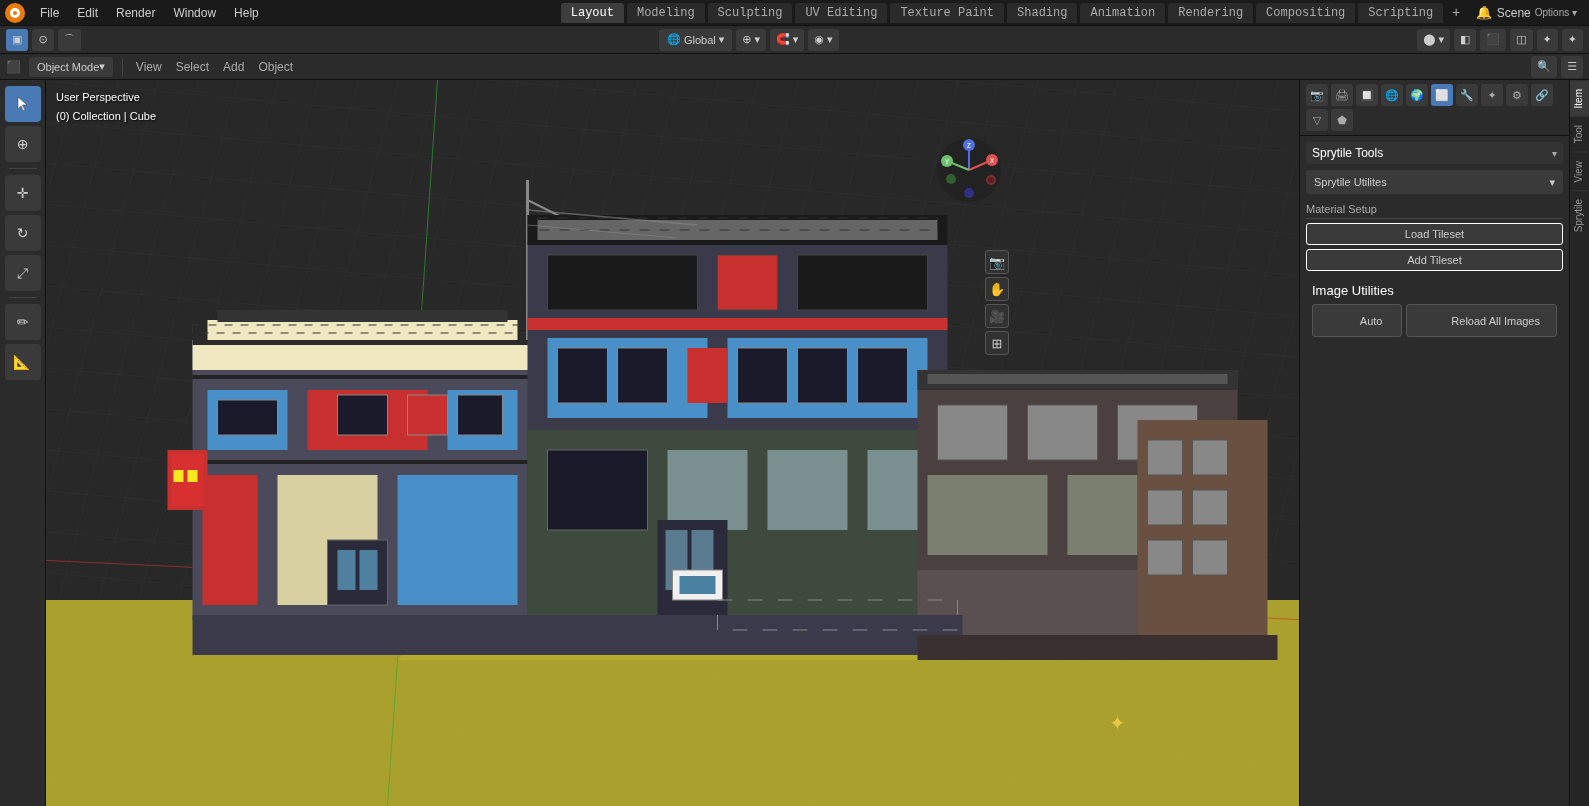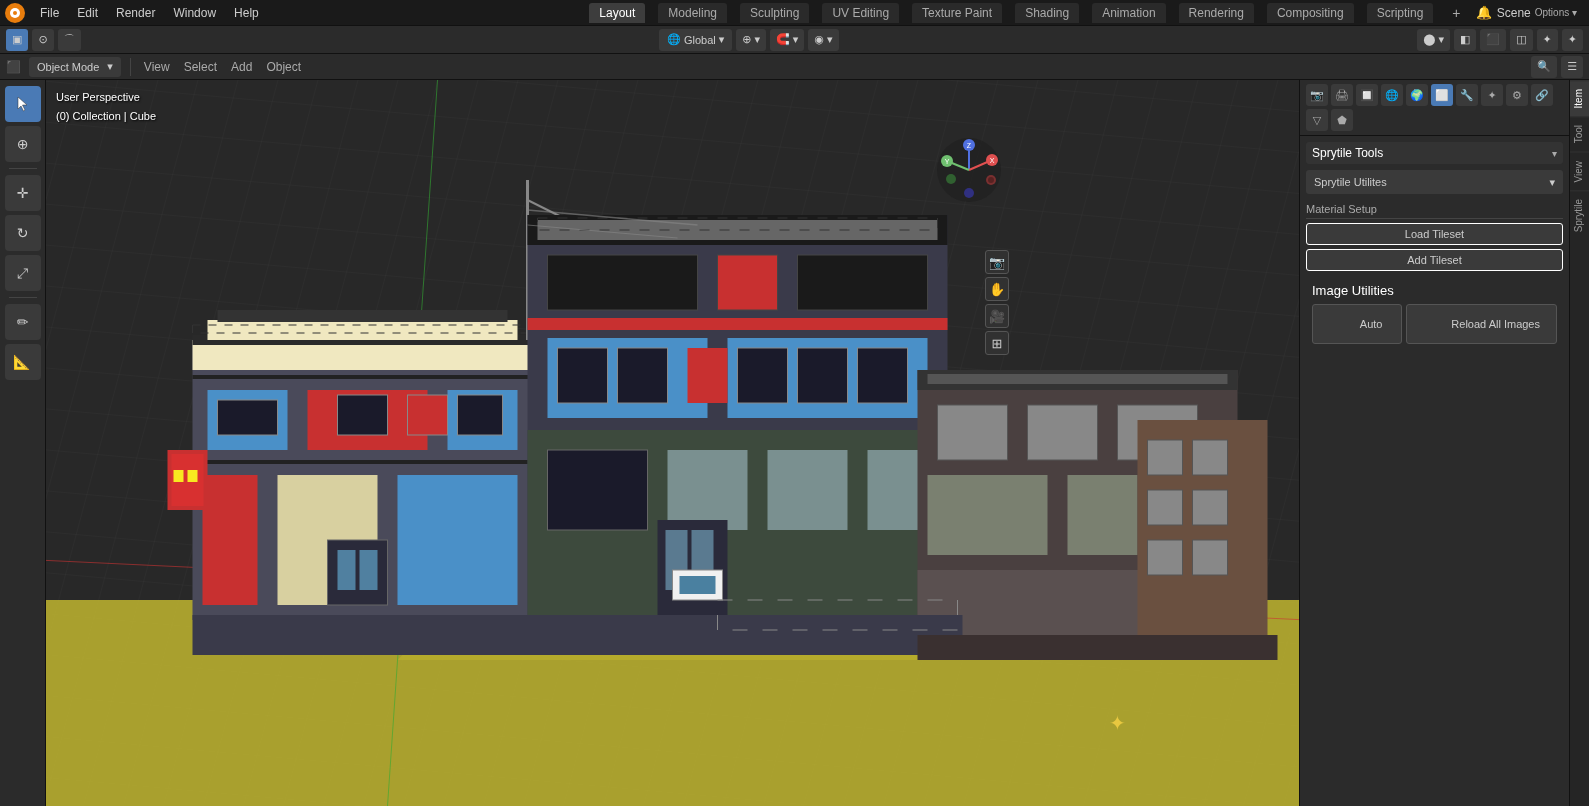--- a/index.html
+++ b/index.html
@@ -33,21 +33,22 @@
       color: #cccccc;
       cursor: pointer;
       font-size: 12px;
       border-radius: 3px;
     }
 
     .workspace-tabs {
       display: flex;
       align-items: center;
       margin-left: auto;
-      gap: 13px;
+      gap: 3px;
+      font-family: Liberation Mono, monospace;
     }
     .workspace-tab {
       padding: 3px 10px;
       color: #aaaaaa;
       font-size: 12px;
       cursor: pointer;
       border-radius: 3px 3px 0 0;
       background: #2a2a2a;
     }
     .workspace-tab.active {
@@ -142,21 +143,21 @@
       height: 20px;
       padding: 0 8px;
       background: #3a3a3a;
       border: none;
       border-radius: 3px;
       color: #cccccc;
       font-size: 11px;
       cursor: pointer;
       display: flex;
       align-items: center;
-      gap: 8px;
+      gap: 0;
     }
     .second-nav-item {
       color: #aaaaaa;
       font-size: 12px;
       cursor: pointer;
       padding: 2px 4px;
     }
     .second-right {
       margin-left: auto;
       display: flex;
@@ -332,21 +333,21 @@
       color: #ffffff;
     }
 
     .utilities-buttons {
       display: flex;
       gap: 4px;
       padding: 0 6px 6px 6px;
     }
     .util-btn {
       flex: 1;
-      height: 40px;
+      height: 33px;
       background: #3a3a3a;
       border: 1px solid #555;
       border-radius: 3px;
       color: #cccccc;
       font-size: 11px;
       cursor: pointer;
       text-align: center;
       display: flex;
       align-items: center;
       justify-content: center;

